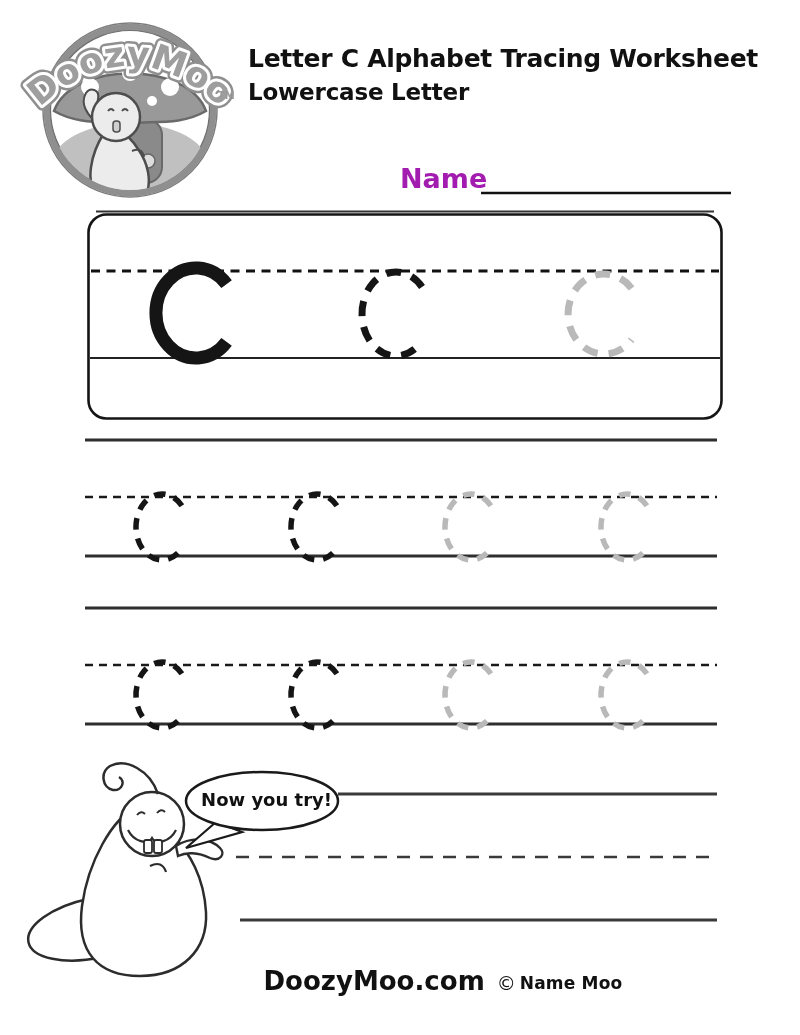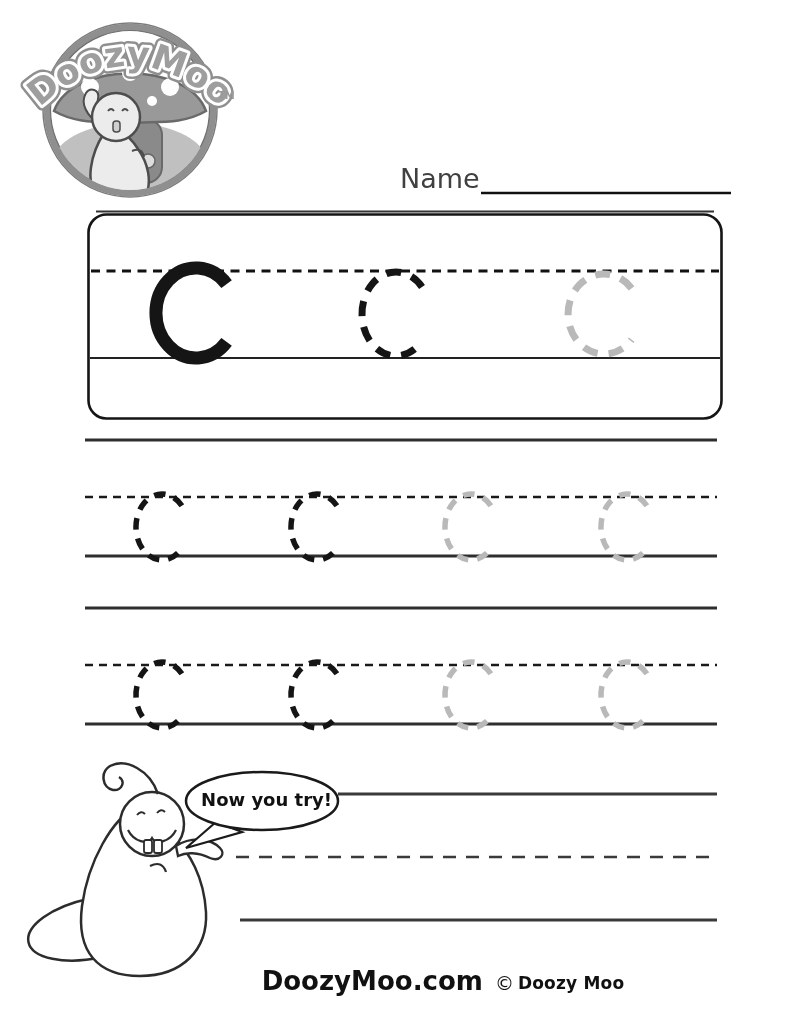--- a/index.html
+++ b/index.html
@@ -16,21 +16,21 @@
   .page-title{
     font-size:25px;font-weight:700;letter-spacing:-0.3px;
     color:#111;white-space:nowrap;
   }
   .page-subtitle{
     font-size:23px;font-weight:600;letter-spacing:-0.2px;
     color:#111;margin-top:6px;
   }
   .name-label{
     left:400px;top:163px;
-    font-size:27px;font-weight:400;color:#404040;
+    font-size:27px;font-weight:700;color:#a21caf;
   }
   .bubble-text{
     left:196px;top:789px;width:136px;
     text-align:right;
     font-size:18px;font-weight:600;color:#111;
     white-space:nowrap;
   }
   .footer{
     left:0;top:966px;width:800px;
     display:flex;justify-content:center;align-items:baseline;gap:12px;padding-left:43px;
@@ -97,20 +97,24 @@
     </text>
     <text class="logo-white">
       <textPath href="#logo-arc" startOffset="50%" text-anchor="middle">DoozyMoo</textPath>
     </text>
     <text class="logo-fill">
       <textPath href="#logo-arc" startOffset="50%" text-anchor="middle">DoozyMoo</textPath>
     </text>
     <text class="tm-text" x="198" y="86">TM</text>
   </svg>
 
+  <div class="abs title-block">
+    <div class="page-title">Letter C Alphabet Tracing Worksheet</div>
+    <div class="page-subtitle">Lowercase Letter</div>
+  </div>
 
   <div class="abs name-label">Name</div>
 
   <svg class="abs main-art" width="800" height="1035" viewBox="0 0 800 1035">
 
     <line x1="481" y1="193" x2="731" y2="193" stroke="#111111" stroke-width="2.5"></line>
 
     <line x1="96" y1="211.5" x2="714" y2="211.5" stroke="#333333" stroke-width="2"></line>
     <rect x="88.5" y="214.5" width="633" height="204" rx="18" fill="none" stroke="#151515" stroke-width="2.6"></rect>
     <line x1="91" y1="271" x2="719" y2="271" stroke="#111111" stroke-width="2.8" stroke-dasharray="9 6.5"></line>
@@ -160,17 +164,17 @@
       <ellipse cx="262" cy="801" rx="76" ry="29" fill="#ffffff" stroke="#1a1a1a" stroke-width="2.5"></ellipse>
     </g>
   </svg>
 
   <div class="abs bubble-text">Now you try!</div>
 
   <div class="abs footer">
     <span class="footer-site">DoozyMoo.com</span>
     <span class="footer-copy">
       <span class="copy-symbol">©</span>
-      <span class="copy-owner">Doozy Moo</span>
+      <span class="copy-owner">Name Moo</span>
     </span>
   </div>
 
 </div>
 
 </body></html>

